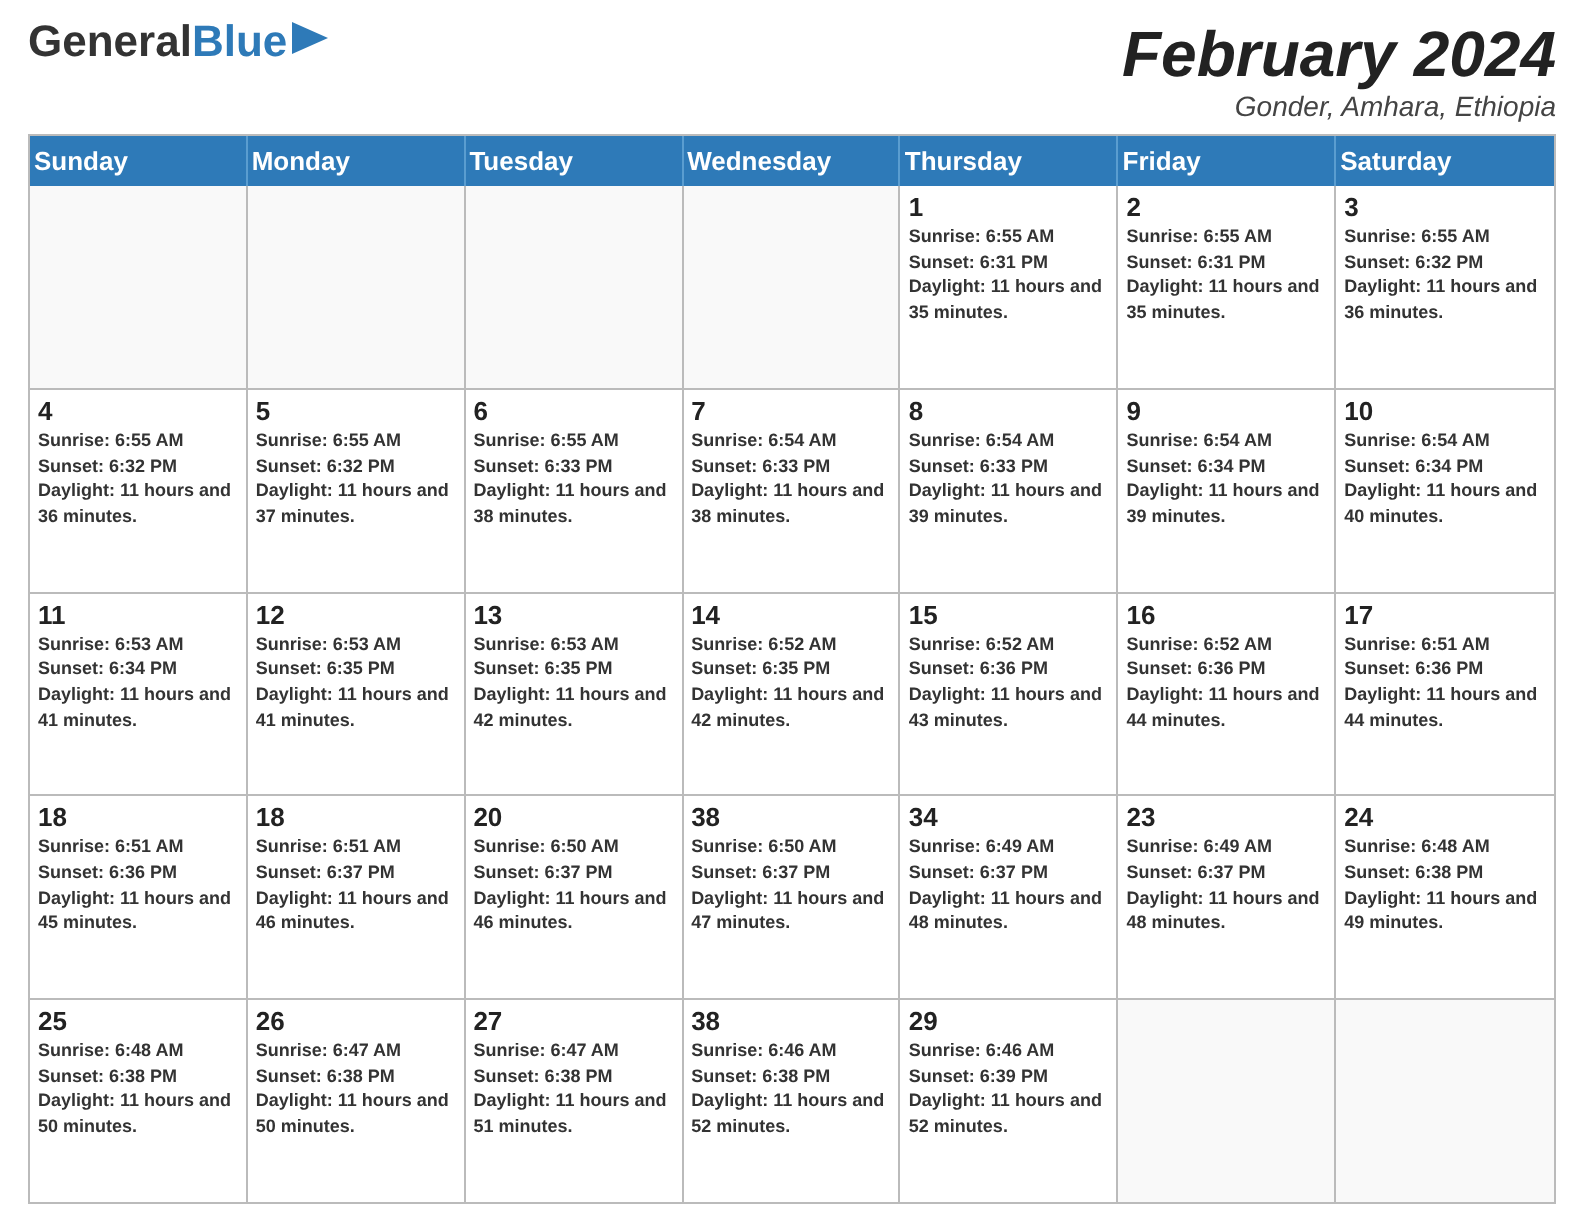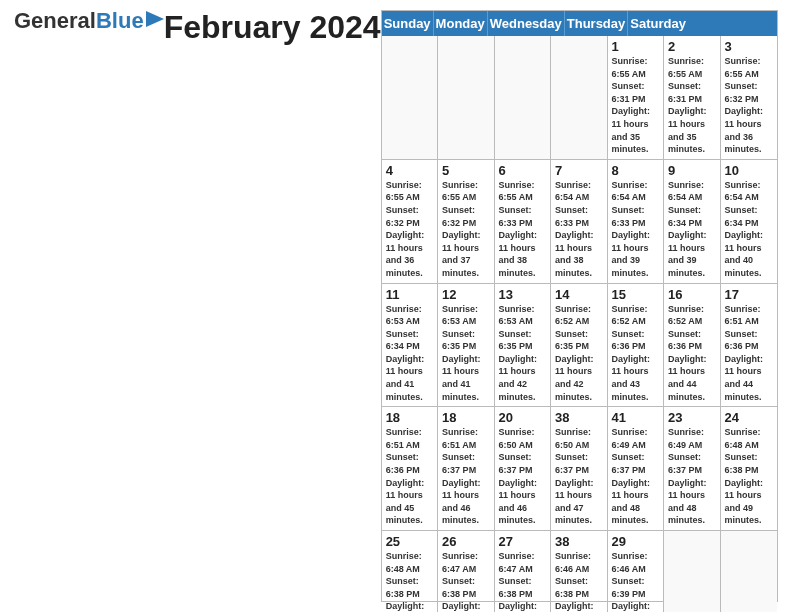--- a/index.html
+++ b/index.html
@@ -8,21 +8,21 @@
       background: #fff;
       width: 792px;
       height: 612px;
       overflow: hidden;
     }
     .page {
       width: 792px;
       height: 612px;
       padding: 10px 14px 10px 14px;
       display: flex;
-      flex-direction: row;
+      flex-direction: column;
     }
     .header {
       display: flex;
       justify-content: space-between;
       align-items: flex-start;
       margin-bottom: 6px;
     }
     .logo {
       display: flex;
       flex-direction: column;
@@ -32,20 +32,21 @@
       font-size: 22px;
       font-weight: bold;
       color: #333;
       line-height: 1;
     }
     .logo-text span {
       color: #2e7ab8;
     }
     .title-block {
       text-align: right;
+      font-style: italic;
     }
     .month-title {
       font-size: 32px;
       font-weight: bold;
       color: #222;
       line-height: 1.1;
     }
     .subtitle {
       font-size: 14px;
       color: #444;
@@ -58,21 +59,21 @@
     }
     .cal-header-row {
       display: grid;
       grid-template-columns: repeat(7, 1fr);
       background: #2e7ab8;
     }
     .cal-header-cell {
       color: #fff;
       font-size: 13px;
       font-weight: bold;
-      text-align: right;
+      text-align: left;
       padding: 5px 2px;
       border-right: 1px solid #5a9dd0;
     }
     .cal-header-cell:last-child { border-right: none; }
     .cal-body {
       flex: 1;
       display: flex;
       flex-direction: column;
     }
     .cal-row {
@@ -116,29 +117,32 @@
         <span class="logo-text">
           <span style="color:#333;">General</span><span style="color:#2e7ab8;">Blue</span>
         </span>
         <svg width="18" height="16" viewBox="0 0 18 16" style="margin-left:2px;margin-top:-4px;">
           <polygon points="0,0 18,8 0,16" fill="#2e7ab8"></polygon>
         </svg>
       </div>
     </div>
     <div class="title-block">
       <div class="month-title">February 2024</div>
+      <div class="subtitle">Gonder, Amhara, Ethiopia</div>
     </div>
   </div>
 
   <div class="calendar">
     <div class="cal-header-row">
     <div class="cal-header-cell">Sunday</div>
         <div class="cal-header-cell">Monday</div>
+        <div class="cal-header-cell">Tuesday</div>
         <div class="cal-header-cell">Wednesday</div>
         <div class="cal-header-cell">Thursday</div>
+        <div class="cal-header-cell">Friday</div>
         <div class="cal-header-cell">Saturday</div>
       </div>
     <div class="cal-body">
     <div class="cal-row">
           <div class="cal-cell empty"></div>
           <div class="cal-cell empty"></div>
           <div class="cal-cell empty"></div>
           <div class="cal-cell empty"></div>
           <div class="cal-cell">
             <div class="day-num">1</div>
@@ -266,21 +270,21 @@
 Sunset: 6:37 PM
 Daylight: 11 hours and 46 minutes.</div>
           </div>
           <div class="cal-cell">
             <div class="day-num">38</div>
             <div class="day-info" style="white-space: pre-line;">Sunrise: 6:50 AM
 Sunset: 6:37 PM
 Daylight: 11 hours and 47 minutes.</div>
           </div>
           <div class="cal-cell">
-            <div class="day-num">41</div>
+            <div class="day-num">34</div>
             <div class="day-info" style="white-space: pre-line;">Sunrise: 6:49 AM
 Sunset: 6:37 PM
 Daylight: 11 hours and 48 minutes.</div>
           </div>
           <div class="cal-cell">
             <div class="day-num">23</div>
             <div class="day-info" style="white-space: pre-line;">Sunrise: 6:49 AM
 Sunset: 6:37 PM
 Daylight: 11 hours and 48 minutes.</div>
           </div>

